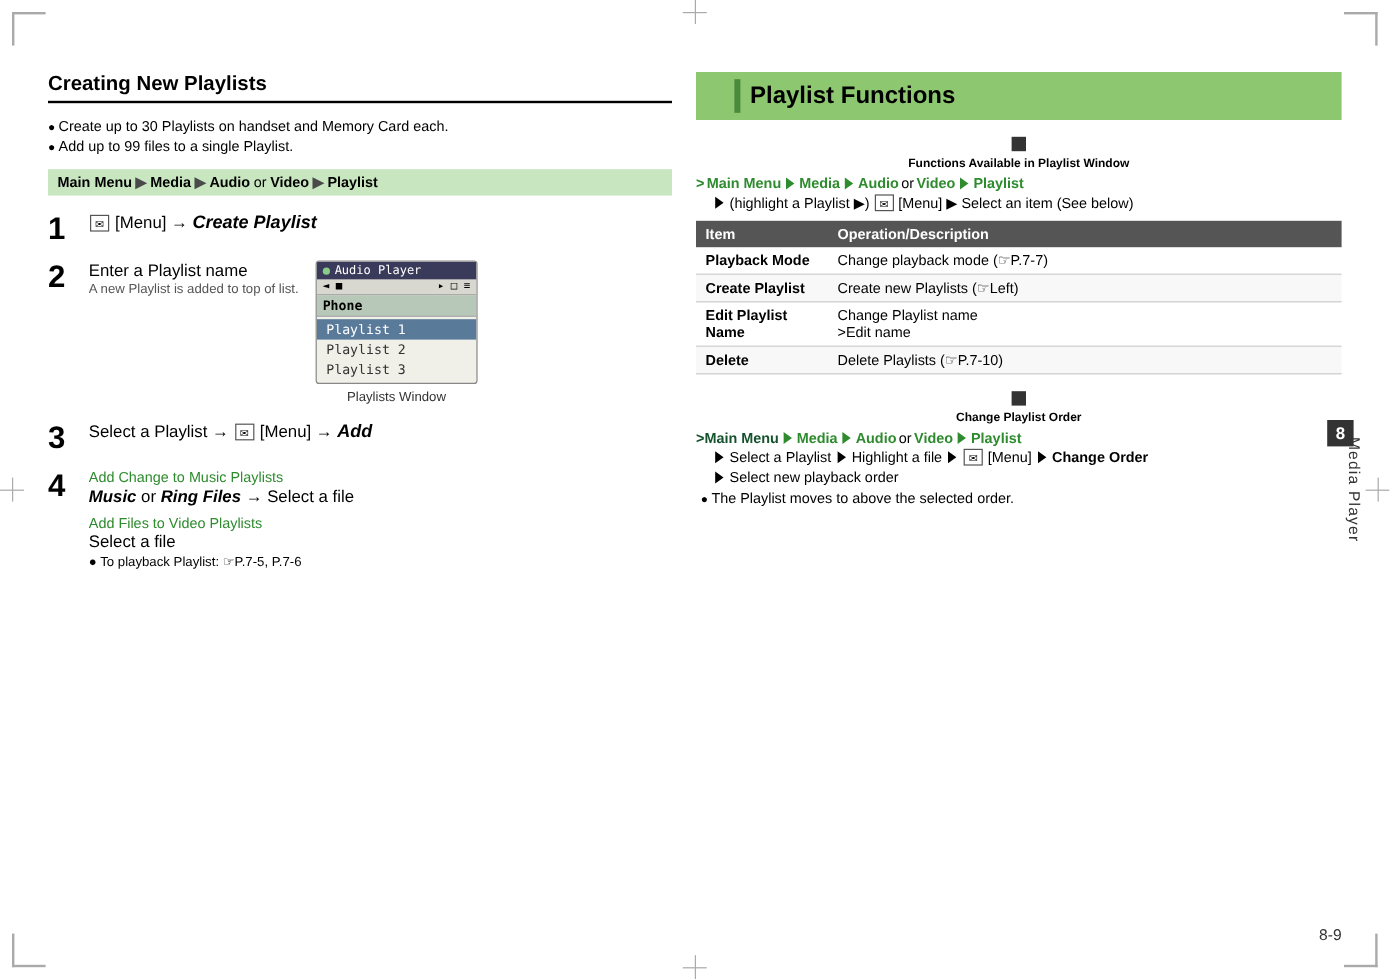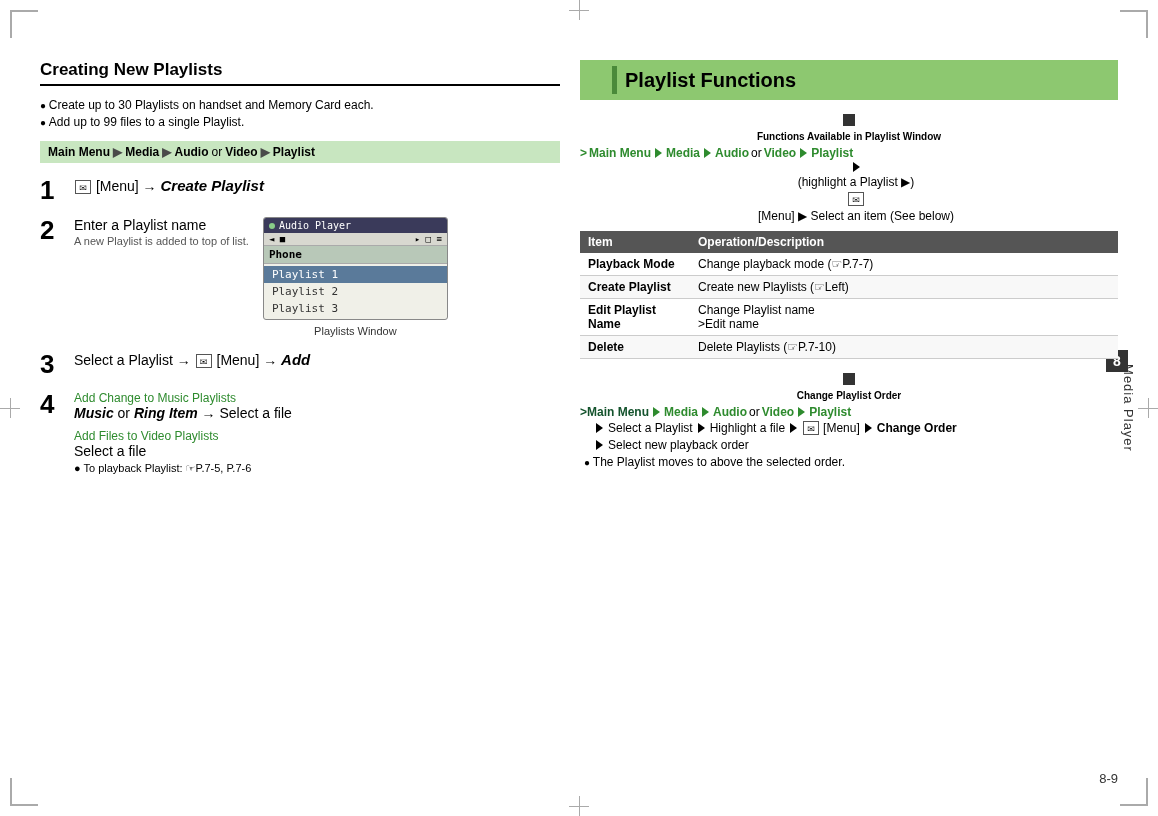--- a/index.html
+++ b/index.html
@@ -177,21 +177,21 @@
       font-size: 15px;
     }
     .step-row {
       display: flex;
       align-items: flex-start;
       gap: 14px;
     }
 
     
     .phone-mockup {
-      width: 185px;
+      width: 135px;
       border: 1.5px solid #888;
       border-radius: 3px;
       background: #f0f0e8;
       font-family: monospace;
       font-size: 11px;
       overflow: hidden;
     }
     .phone-title-bar {
       background: #3a3a5a;
       color: #fff;
@@ -284,21 +284,20 @@
       gap: 2px;
     }
 
     .nav-indent {
       margin-left: 14px;
       font-size: 12px;
       margin-bottom: 8px;
       display: flex;
       align-items: center;
       gap: 3px;
-      flex-direction: column;
     }
 
     
     .pf-table {
       width: 100%;
       border-collapse: collapse;
       margin-bottom: 14px;
       font-size: 12px;
     }
     .pf-table th {
@@ -489,21 +488,21 @@
         </div>
       </div>
 
       <div class="step">
         <div class="step-num">4</div>
         <div class="step-content">
           <div class="green-link">Add Change to Music Playlists</div>
           <div class="main-text">
             <span style="font-weight:bold; font-style:italic;">Music</span>
             <span> or </span>
-            <span style="font-weight:bold; font-style:italic;">Ring Item</span>
+            <span style="font-weight:bold; font-style:italic;">Ring Files</span>
             <span> → Select a file</span>
           </div>
           <div class="green-link" style="margin-top:8px;">Add Files to Video Playlists</div>
           <div class="main-text">Select a file</div>
           <div style="font-size:11px; margin-top:3px;">● To playback Playlist: ☞P.7-5, P.7-6</div>
         </div>
       </div>
 
     </div>
   </div>

